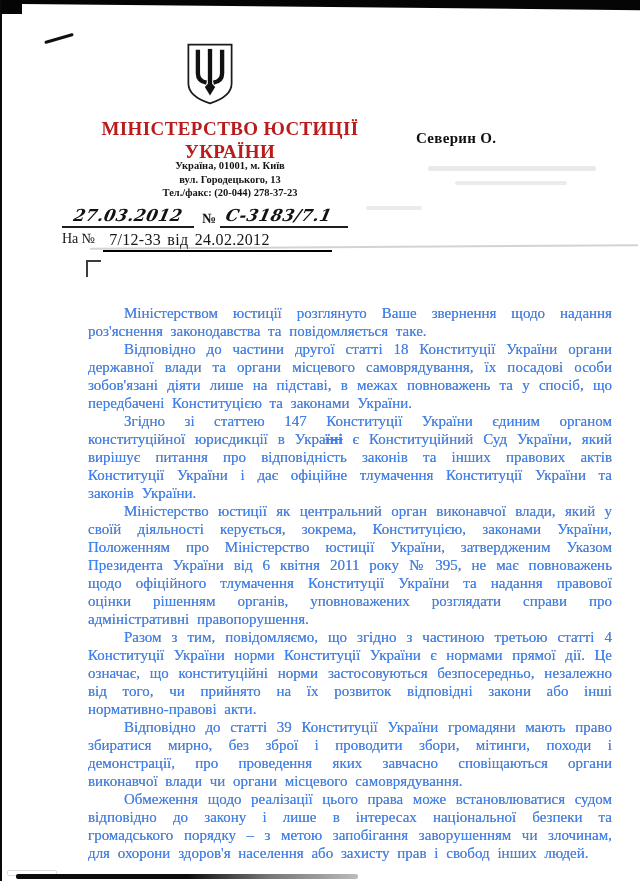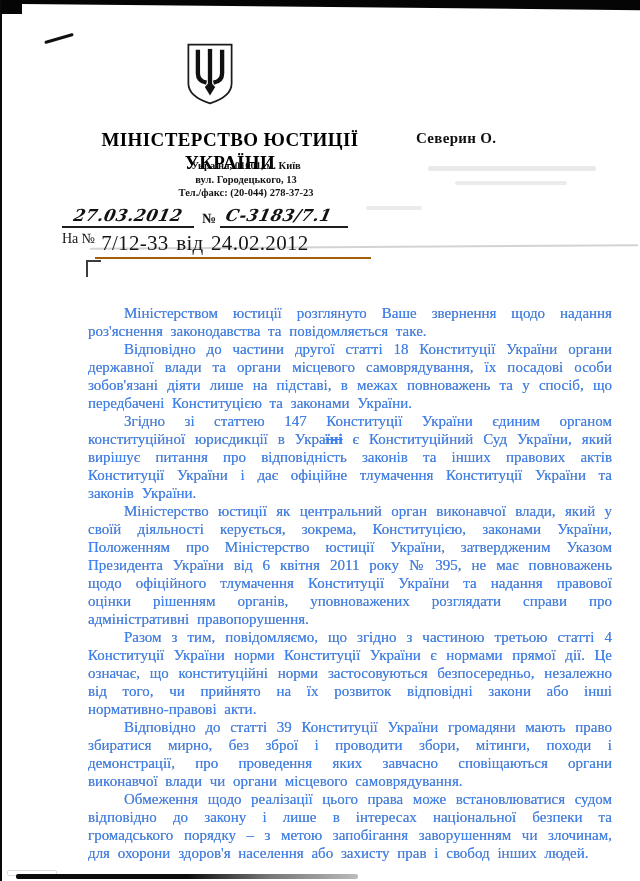--- a/index.html
+++ b/index.html
@@ -21,38 +21,38 @@
     background:#9d9d9d; opacity:.45; transform:rotate(-0.35deg); }
   .pen-mark { position:absolute; left:44px; top:37px; width:30px; height:3px;
     background:#101010; border-radius:2px; transform:rotate(-16deg); }
   .smudge { position:absolute; background:#e3e3e3; border-radius:2px; }
   .smudge-1 { left:428px; top:166px; width:168px; height:5px; opacity:.8; }
   .smudge-2 { left:455px; top:181px; width:112px; height:4px; opacity:.7; }
   .smudge-3 { left:366px; top:206px; width:56px; height:4px; opacity:.7; }
   
   .letterhead { position:absolute; left:95px; top:40px; width:270px; height:165px; }
   .emblem { position:absolute; left:88px; top:2px; width:54px; height:64px; }
-  .ministry-name { position:absolute; left:0; top:88px; width:270px; text-align:center;
-    font-weight:bold; font-size:19px; line-height:23px; letter-spacing:.4px; color:#000000; }
-  .ministry-address { position:absolute; left:16px; top:119px; width:270px; text-align:center;
+  .ministry-name { position:absolute; left:0; top:77px; width:270px; text-align:center;
+    font-weight:bold; font-size:19px; line-height:23px; letter-spacing:.4px; color:#b91c1c; }
+  .ministry-address { position:absolute; left:0; top:119px; width:270px; text-align:center;
     font-weight:bold; font-size:10.5px; line-height:13.5px; color:#141414; }
   .recipient { position:absolute; left:416px; top:130px; font-weight:bold; font-size:15px;
     letter-spacing:.3px; color:#101010; }
   
   .ref-block { position:absolute; left:62px; top:206px; }
   .ref-line1 { display:flex; align-items:flex-end; }
   .hw { font-family:"DejaVu Serif", serif; font-style:italic; font-weight:bold;
     font-size:16.5px; display:inline-block; transform:skewX(-12deg);
     letter-spacing:.5px; white-space:nowrap; color:#121212; }
   .u-date { border-bottom:2px solid #1d1d1d; padding:0 12px 1px 12px; }
   .no-sym { margin:0 4px 1px 8px; font-weight:bold; font-size:14px; }
   .u-num { border-bottom:2px solid #1d1d1d; padding:0 16px 1px 6px; }
   .ref-line2 { margin-top:3px; display:flex; }
   .reply-label { font-size:14px; padding-bottom:2px; }
-  .reply-value { font-size:21px; border-bottom:2px solid #a16207; 
+  .reply-value { font-size:16px; border-bottom:2px solid #000000; margin-left:8px;
     padding:0 62px 1px 6px; white-space:nowrap; letter-spacing:.3px; word-spacing:2px; }
   .corner-crop-mark { position:absolute; left:86px; top:260px; width:13px; height:15px;
     border-left:2px solid #3c3c3c; border-top:2px solid #3c3c3c; }
   
   .letter-body { position:absolute; left:88px; top:304px; width:524px; }
   .para { margin:0; text-align:justify; text-indent:36px; font-size:15px;
     line-height:18px; word-spacing:4px; color:#3b82f6;
     text-shadow:0 0 .4px rgba(0,0,0,.45); }
   .strike { text-decoration:line-through;font-weight:bold; }
 </style>

